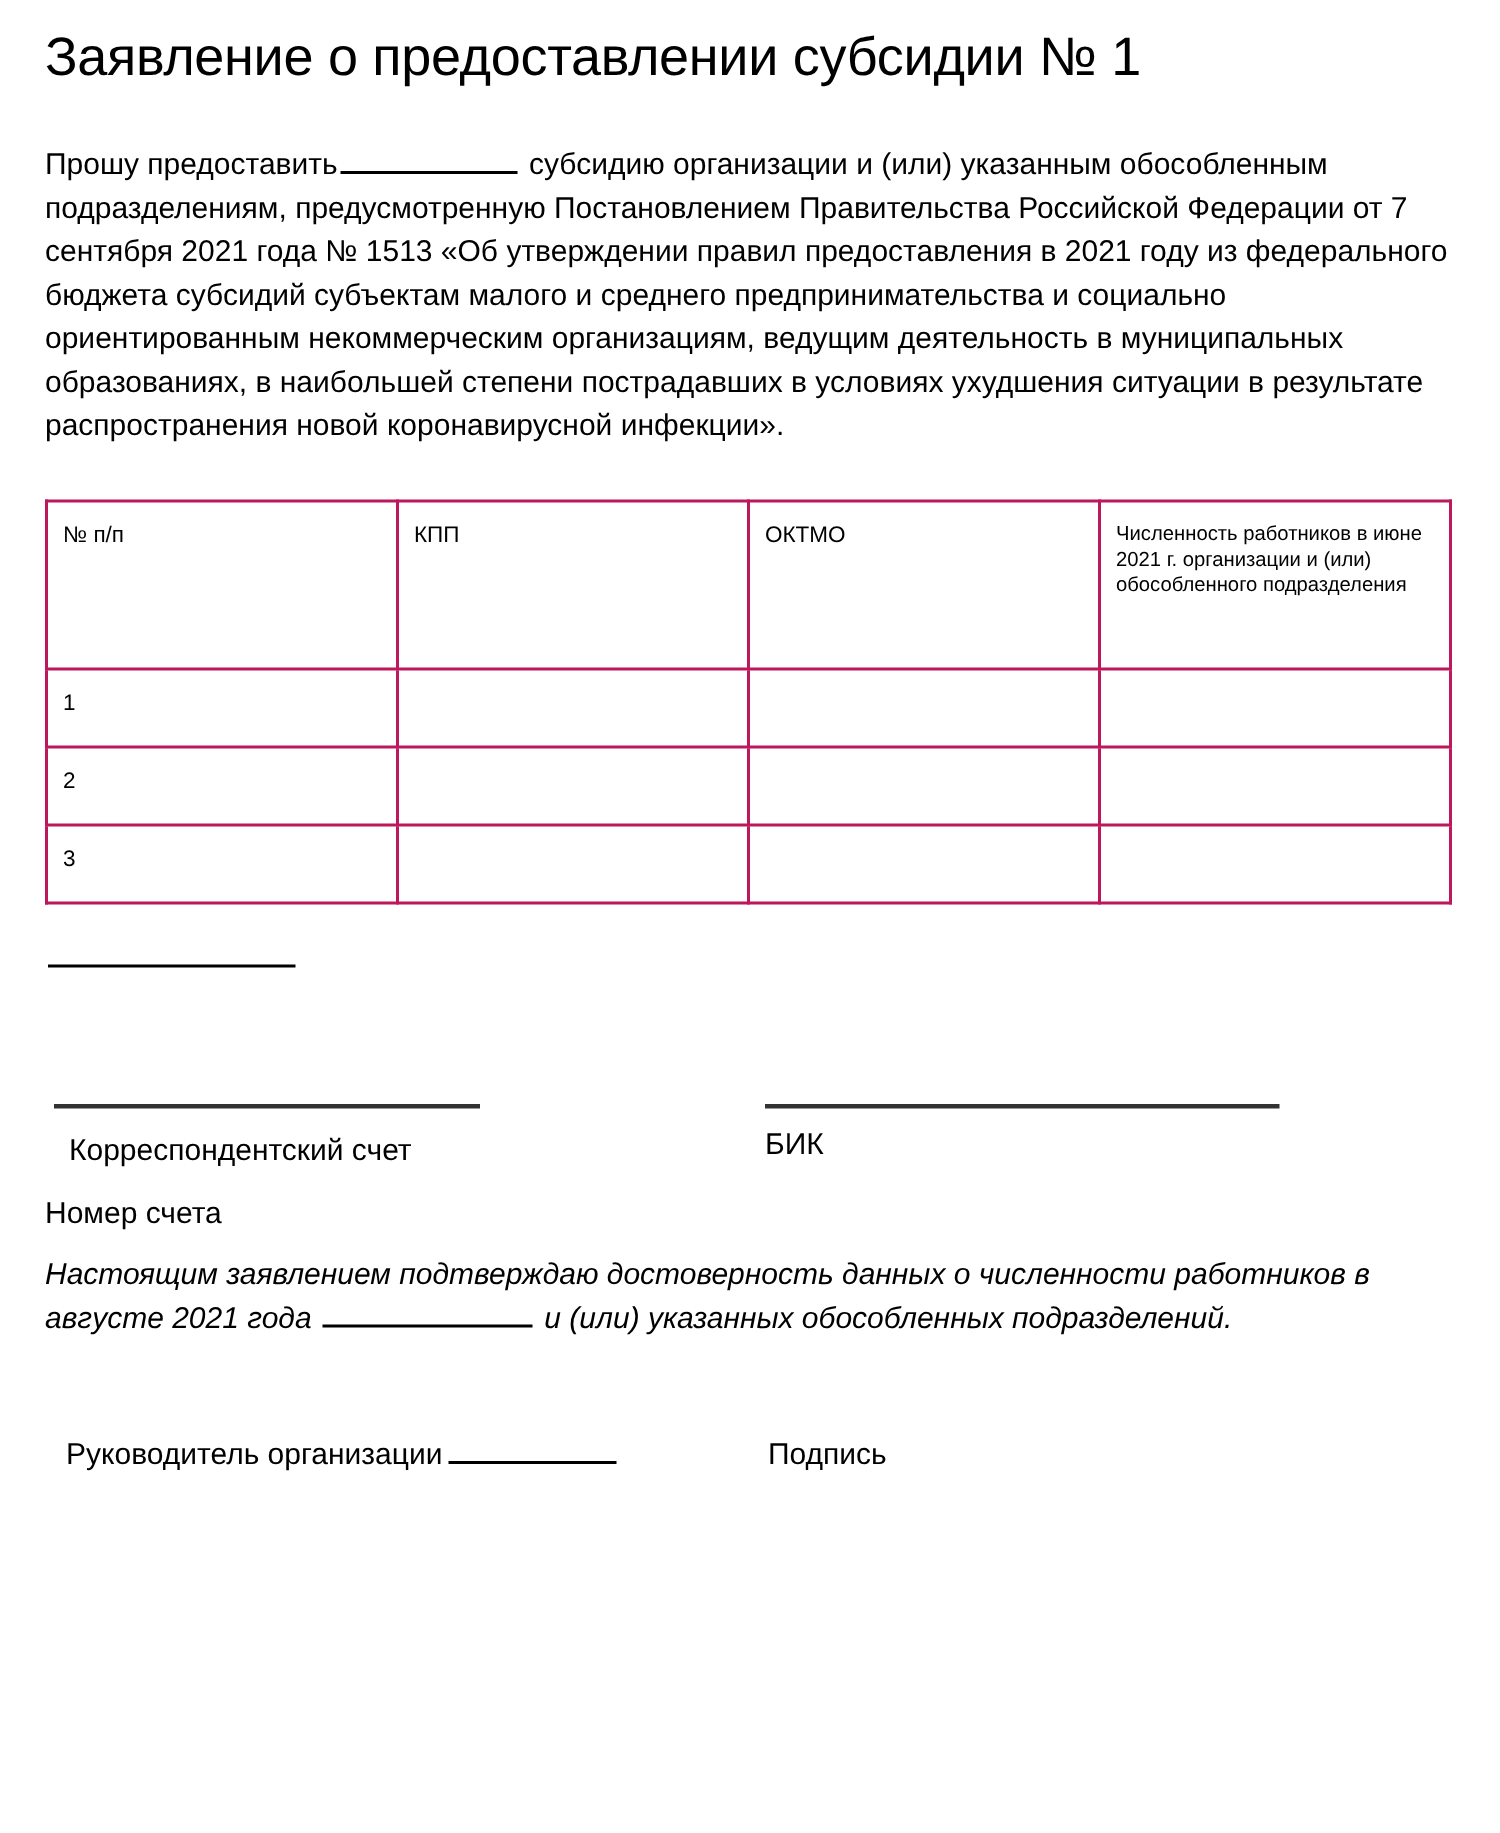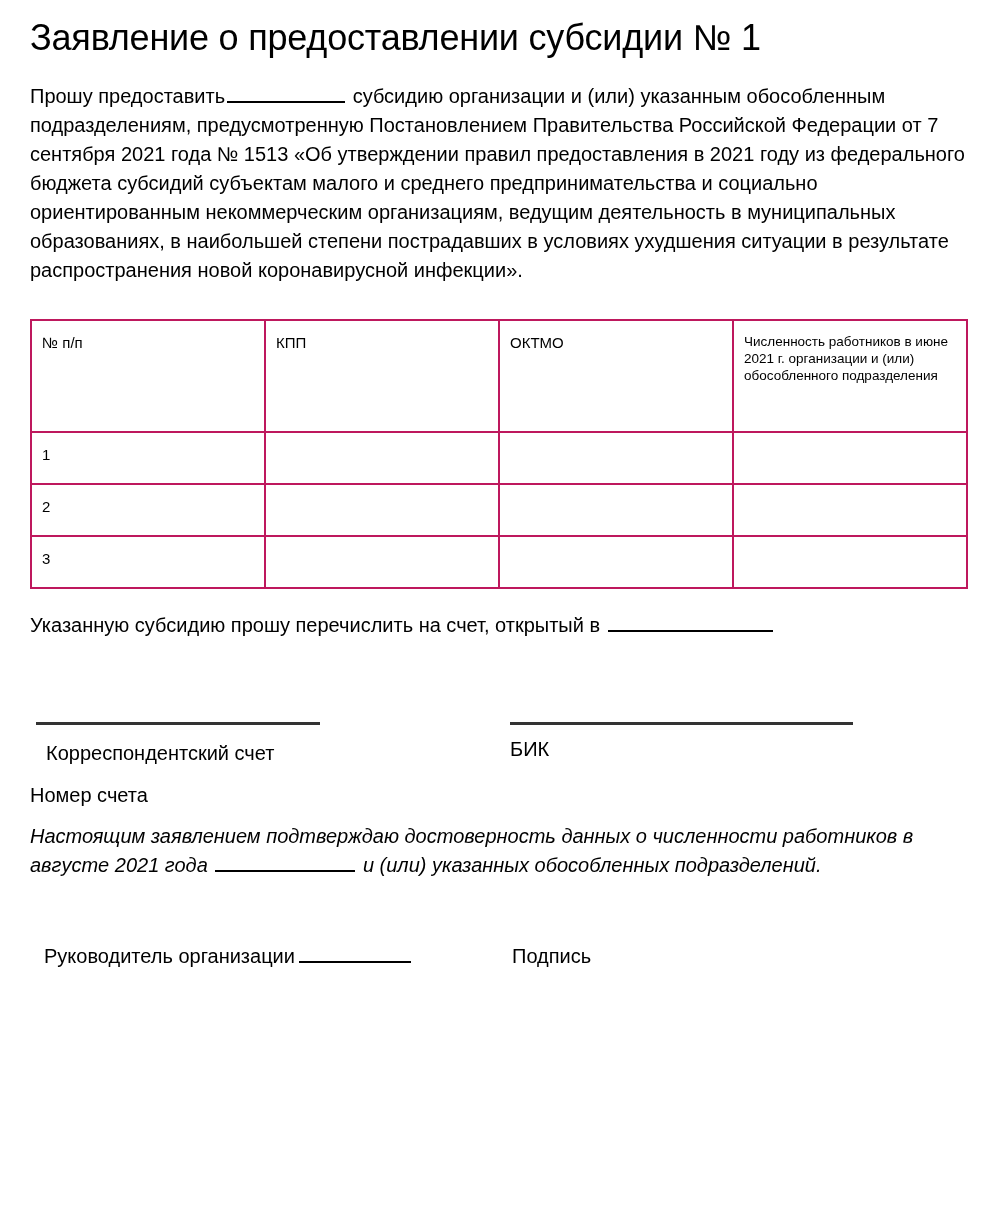--- a/index.html
+++ b/index.html
@@ -32,21 +32,21 @@
     font-size: 36px;
     font-weight: 400;
     line-height: 44px;
     letter-spacing: -0.2px;
     color: #000;
     white-space: nowrap;
   }
 
   
   .intro-paragraph {
-    margin: 22px 0 0 0;
+    margin: 36px 0 0 0;
     font-size: 20px;
     line-height: 29px;
     color: #000;
     max-width: 940px;
     text-align: left;
   }
   .fill-blank {
     display: inline-block;
     border-bottom: 2px solid #000;
     vertical-align: baseline;
@@ -250,21 +250,21 @@
         <td>
           <span class="cell-text"></span>
         </td>
         <td>
           <span class="cell-text"></span>
         </td>
       </tr>
     </tbody>
   </table>
 
-  <p class="transfer-line"><span>Указанную субсидию прошу перечислить на счет, открытый в</span> <span class="fill-blank blank-lg"></span></p>
+  <p class="transfer-line"> <span class="fill-blank blank-lg"></span></p>
 
   <div class="bank-block">
     <div class="rule rule-corr"></div>
     <div class="rule rule-bik"></div>
     <div class="bank-label label-corr">Корреспондентский счет</div>
     <div class="bank-label label-bik">БИК</div>
     <div class="bank-label label-acct">Номер счета</div>
   </div>
 
   <p class="confirm-paragraph"><span>Настоящим заявлением подтверждаю достоверность данных о численности работников в августе 2021 года</span> <span class="fill-blank blank-md"></span> <span>и (или) указанных обособленных подразделений.</span></p>

